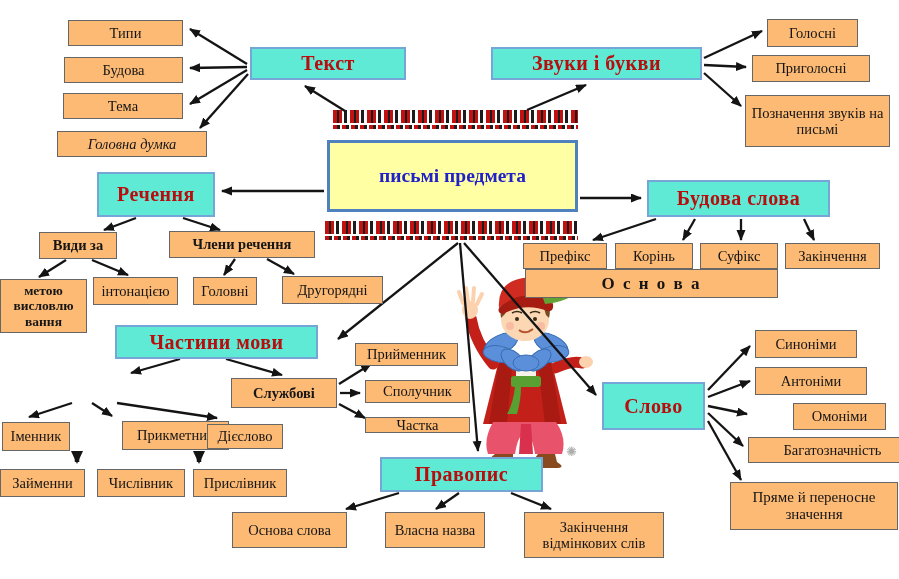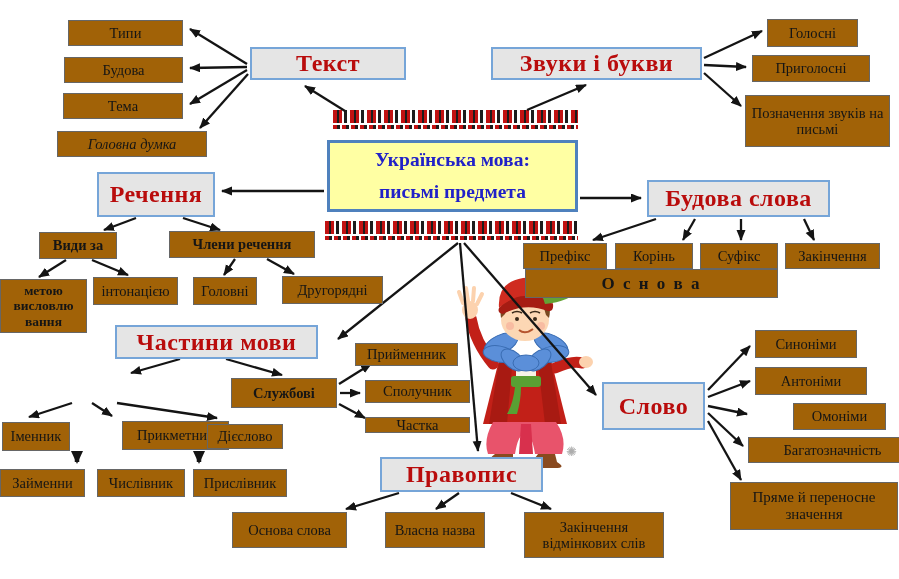--- a/index.html
+++ b/index.html
@@ -1,24 +1,24 @@
 <!DOCTYPE html>
 <html><head>
 <meta charset="utf-8">
 <style>
   html,body{margin:0;padding:0;background:#fff;}
   .stage{position:relative;width:899px;height:579px;background:#ffffff;overflow:hidden;
          font-family:"Liberation Serif","DejaVu Serif",serif;}
-  .box{position:absolute;box-sizing:border-box;background:#a16207;border:1.5px solid #666;
+  .box{position:absolute;box-sizing:border-box;background:#fdba74;border:1.5px solid #666;
        display:flex;align-items:center;justify-content:center;text-align:center;
        font-size:14.5px;color:#151515;line-height:1.12;padding:1px 3px;z-index:3;}
   .bold{font-weight:bold;}
-  .topic{position:absolute;box-sizing:border-box;background:#e5e5e5;border:2px solid #76a5d8;
+  .topic{position:absolute;box-sizing:border-box;background:#5eead4;border:2px solid #76a5d8;
          display:flex;align-items:center;justify-content:center;text-align:center;
-         color:#b90c0c;font-weight:bold;font-size:24px;letter-spacing:.5px;z-index:3;}
+         color:#b90c0c;font-weight:bold;font-size:20px;letter-spacing:.5px;z-index:3;}
   .center-box{position:absolute;box-sizing:border-box;background:#ffffa3;border:3px solid #4f81bd;
          display:flex;flex-direction:column;align-items:center;justify-content:center;
          color:#2121c8;font-weight:bold;font-size:19.5px;line-height:1.65;z-index:3;}
   .ornament{position:absolute;z-index:2;}
   .orn-main{height:13px;background:repeating-linear-gradient(90deg,
       #c11212 0 4px,#1c1c1c 4px 6px,#c11212 6px 9px,#fdfdfd 9px 11px,
       #1c1c1c 11px 14px,#fdfdfd 14px 17px);}
   .orn-sub{margin-top:2px;height:4px;background:repeating-linear-gradient(90deg,
       #c11212 0 4px,#1c1c1c 4px 7px,#ffffff 7px 9px);}
   .arrows{position:absolute;left:0;top:0;width:899px;height:579px;z-index:2;pointer-events:none;}
@@ -148,21 +148,20 @@
       <line x1="708" y1="421" x2="741" y2="480" marker-end="url(#ah)"></line>
     </g>
     <g stroke="#141414" stroke-width="2.3">
       <line x1="399" y1="493" x2="346" y2="509" marker-end="url(#ah)"></line>
       <line x1="459" y1="493" x2="436" y2="509" marker-end="url(#ah)"></line>
       <line x1="511" y1="493" x2="551" y2="509" marker-end="url(#ah)"></line>
     </g>
   </svg>
 
   <div class="center-box" style="left:327px;top:140px;width:251px;height:72px;">
-    <span>Українська мова:</span>
     <span>письмі предмета</span>
   </div>
 
   <div class="topic" style="left:250px;top:47px;width:156px;height:33px;">Текст</div>
   <div class="box" style="left:68px;top:20px;width:115px;height:26px;">Типи</div>
   <div class="box" style="left:64px;top:57px;width:119px;height:26px;">Будова</div>
   <div class="box" style="left:63px;top:93px;width:120px;height:26px;">Тема</div>
   <div class="box" style="left:57px;top:131px;width:150px;height:26px;font-style:italic;">Головна думка</div>
 
   <div class="topic" style="left:491px;top:47px;width:211px;height:33px;">Звуки і букви</div>

